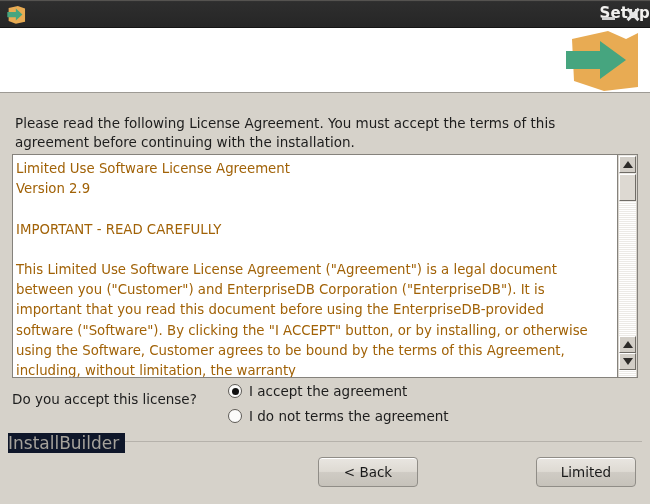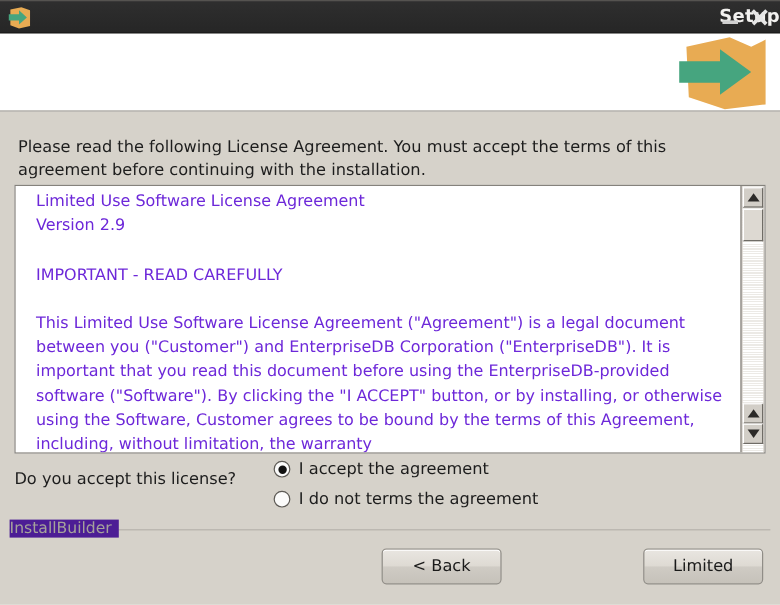--- a/index.html
+++ b/index.html
@@ -131,25 +131,25 @@
     left: 12px; top: 60px;
     width: 626px;
     height: 224px;
     background: #ffffff;
     border: 1px solid #85827c;
     box-sizing: border-box;
     overflow: hidden;
   }
   .license-text {
     position: absolute;
-    left: 17px; top: 4px;
+    left: 3px; top: 4px;
     width: 588px;
     font-size: 13.3px;
     line-height: 20.2px;
-    color: #6d28d9;
+    color: #a16207;
     white-space: pre-wrap;
   }
 
   
   .scrollbar {
     position: absolute;
     right: 0; top: 0;
     width: 20px;
     height: 100%;
     background: #d9d5ce;
@@ -239,23 +239,23 @@
   .radio-label {
     margin-left: 7px;
     font-size: 13.5px;
     color: #1d1d1d;
   }
 
   
   .brand {
     position: absolute;
     left: 8px; top: 339px;
-    font-size: 13px;
+    font-size: 17px;
     color: #a5a29b;
-    background: #4c1d95;
+    background: #0f172a;
     padding-right: 6px;
     z-index: 2;
   }
   .brand-rule {
     position: absolute;
     left: 8px; top: 347px;
     width: 634px;
     height: 1px;
     background: #b6b2ab;
     z-index: 1;

